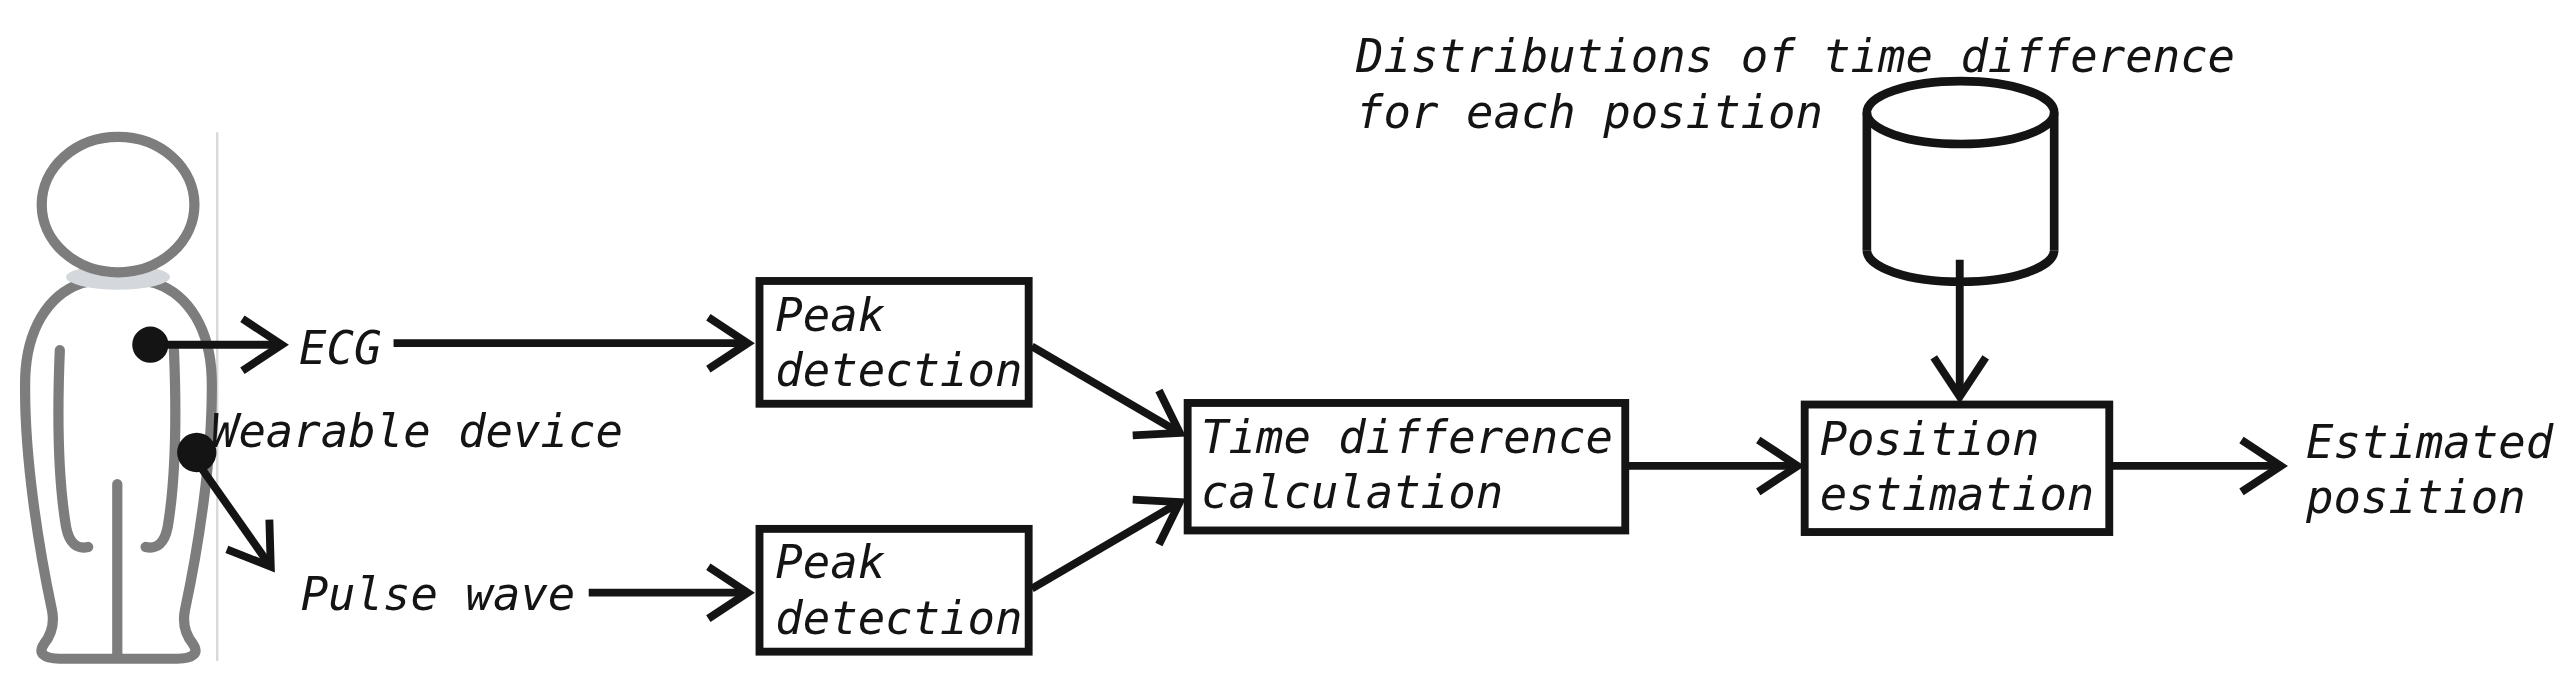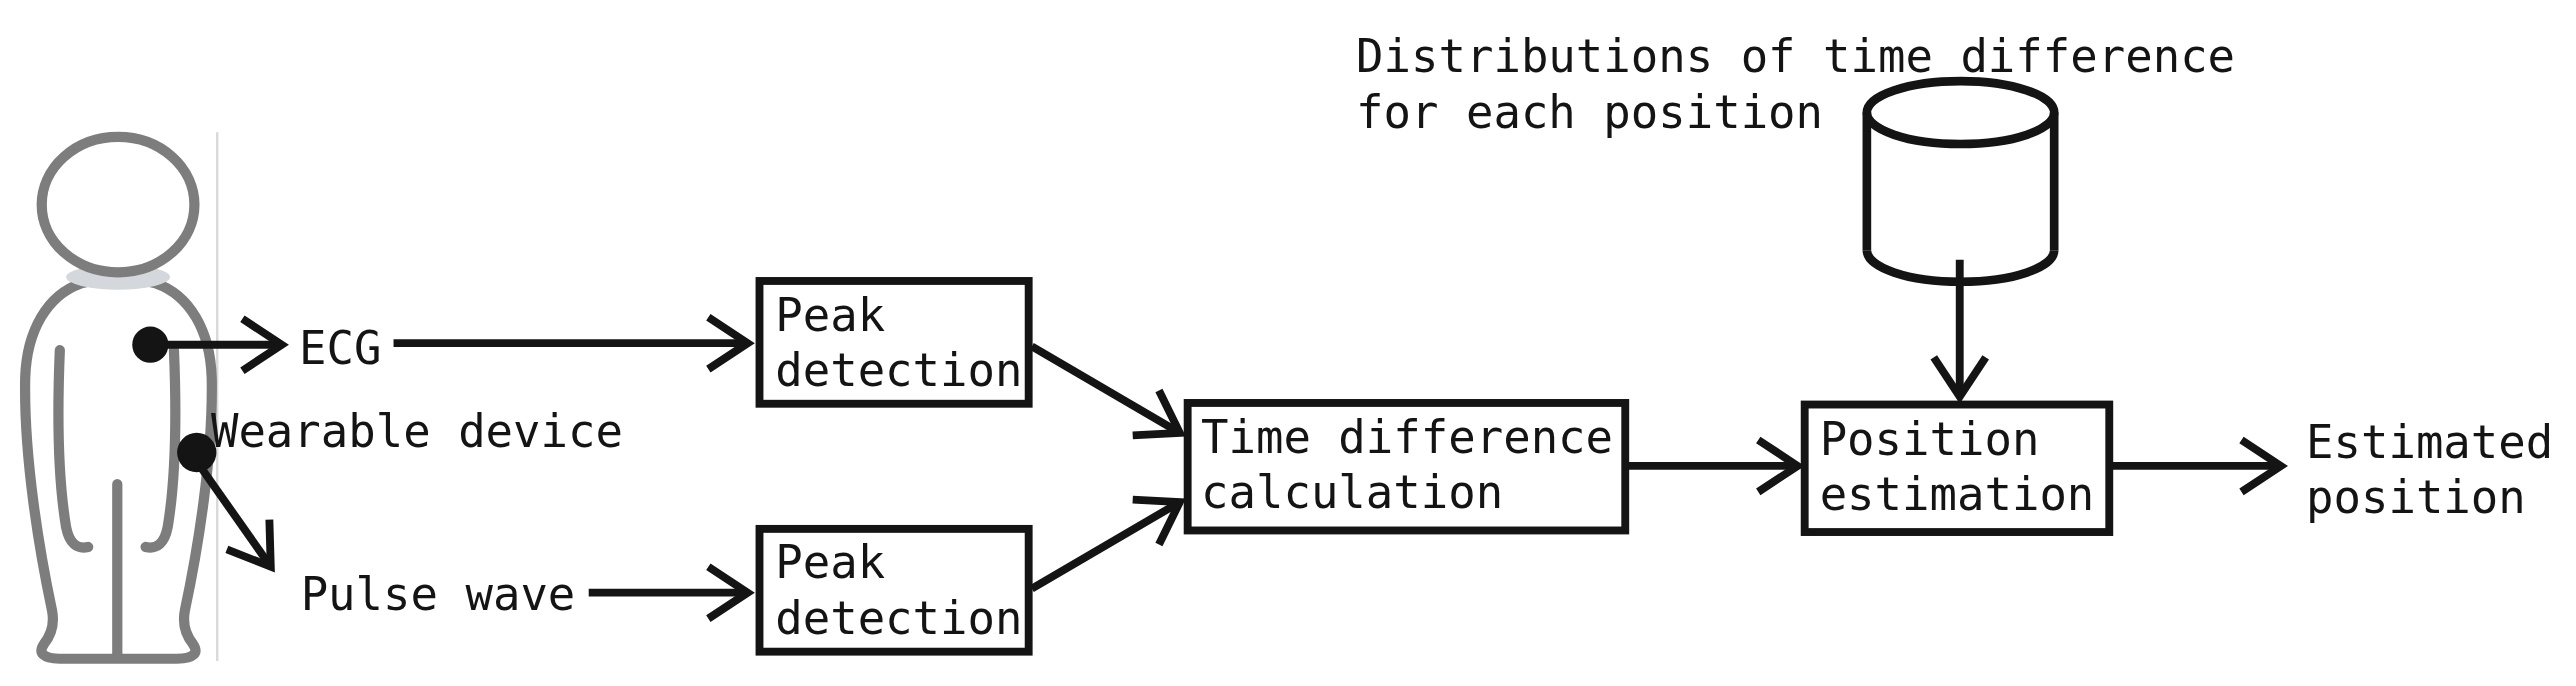--- a/index.html
+++ b/index.html
@@ -4,20 +4,21 @@
 <style>
   html, body {
     margin: 0;
     padding: 0;
     background: #ffffff;
   }
   .stage {
     width: 100%;
     max-width: 2576px;
     margin: 0 auto;
+    font-style: italic;
   }
   .stage svg {
     display: block;
     width: 100%;
     height: auto;
     background: #ffffff;
   }
   text {
     font-family: "DejaVu Sans Mono", "Liberation Mono", monospace;
     fill: #141414;

